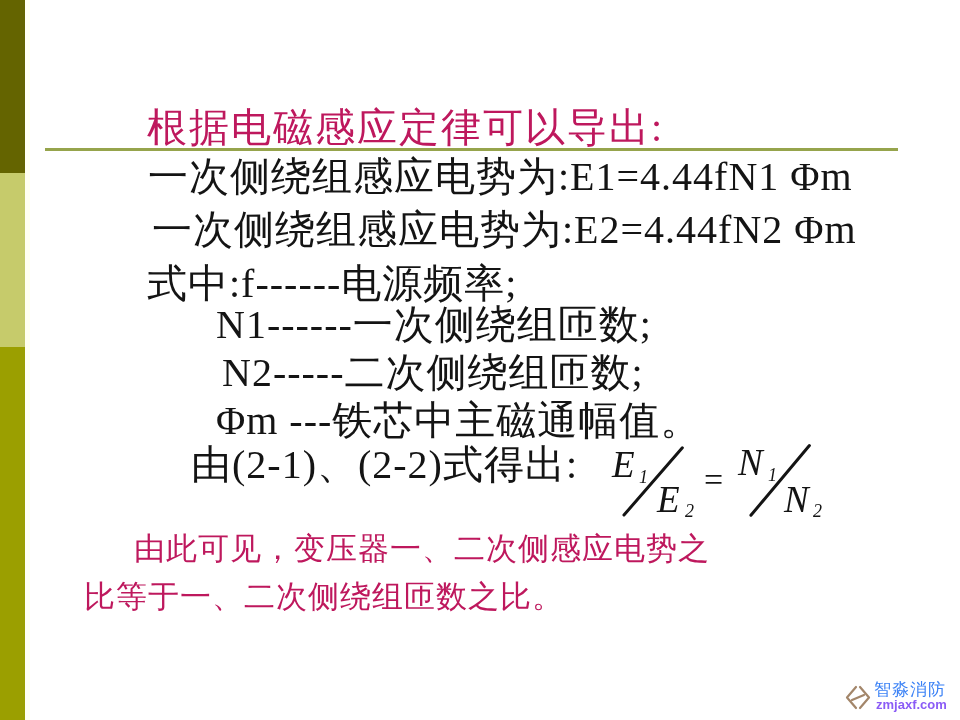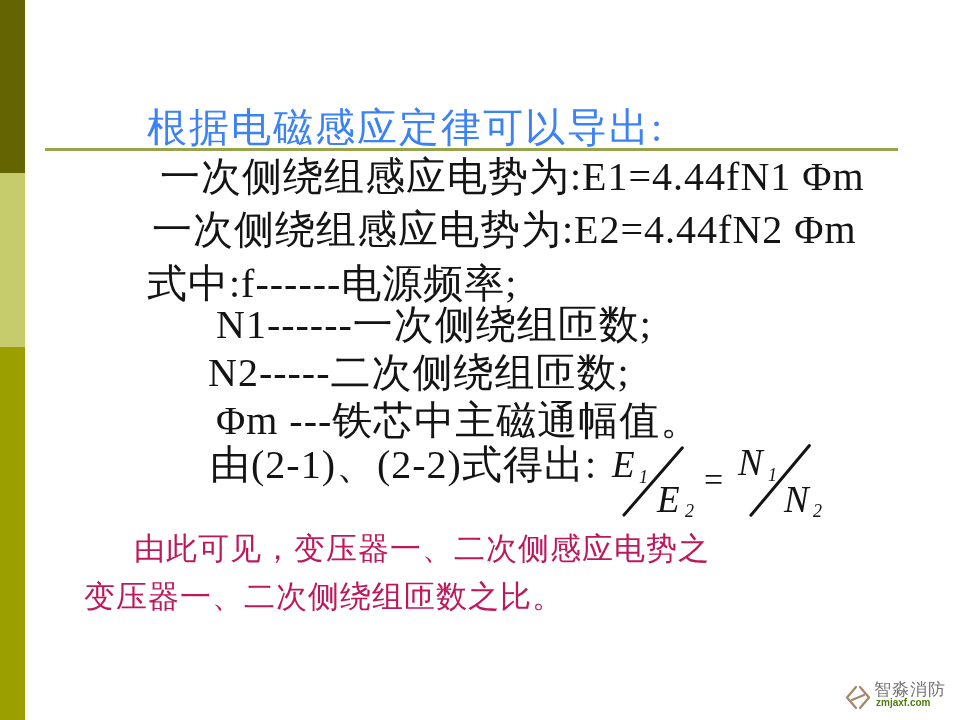--- a/index.html
+++ b/index.html
@@ -6,78 +6,78 @@
     background:#ffffff;font-family:"Liberation Serif","DejaVu Serif",serif;}
   
   .sidebar{position:absolute;left:0;top:0;width:25px;height:720px;}
   .sb-seg{position:absolute;left:0;width:25px;}
   .sb-top{top:0;height:173px;background:#646400;}
   .sb-mid{top:173px;height:174px;background:#c6cb6b;}
   .sb-bot{top:347px;height:373px;background:#9b9f00;}
   .sb-halo{position:absolute;left:25px;top:0;width:5px;height:720px;background:#fffff2;}
   
   .title{position:absolute;left:147px;top:100px;font-size:40px;letter-spacing:2px;
-    color:#3b82f6;white-space:nowrap;}
+    color:#be185d;white-space:nowrap;}
   .underline{position:absolute;left:45px;top:148px;width:853px;height:3px;
     background:#96a44c;}
   .bl{position:absolute;font-size:40px;letter-spacing:1px;color:#141414;
     white-space:nowrap;line-height:1.1;}
   .para{position:absolute;font-size:31px;letter-spacing:1px;color:#be185d;
     white-space:nowrap;line-height:1.1;}
   
   .formula{position:absolute;left:605px;top:440px;width:240px;height:82px;}
   .fv{position:absolute;font-style:italic;font-size:37px;color:#141414;line-height:1;}
   .fs{position:absolute;font-style:italic;font-size:18px;color:#141414;line-height:1;}
   .feq{position:absolute;font-size:34px;color:#141414;line-height:1;}
   .slash{position:absolute;height:2.6px;background:#141414;border-radius:2px;}
   
   .logo{position:absolute;left:843px;top:677px;width:115px;height:40px;}
   .logo-icon{position:absolute;left:2px;top:8px;}
   .logo-brand{position:absolute;left:31px;top:1px;font-size:17px;letter-spacing:1px;
-    color:#737373;font-family:Liberation Serif, serif;white-space:nowrap;text-align:right;}
-  .logo-domain{position:absolute;left:33px;top:20px;font-size:10px;font-weight:bold;
-    color:#4d7c0f;font-family:"Liberation Sans","DejaVu Sans",sans-serif;white-space:nowrap;}
+    color:#3b82f6;font-family:Liberation Serif, serif;white-space:nowrap;text-align:right;}
+  .logo-domain{position:absolute;left:33px;top:20px;font-size:13px;font-weight:bold;
+    color:#8b5cf6;font-family:"Liberation Sans","DejaVu Sans",sans-serif;white-space:nowrap;}
 </style>
 </head>
 <body>
 
 <div class="sidebar">
   <div class="sb-seg sb-top"></div>
   <div class="sb-seg sb-mid"></div>
   <div class="sb-seg sb-bot"></div>
 </div>
 <div class="sb-halo"></div>
 
 <div class="title">根据电磁感应定律可以导出:</div>
 <div class="underline"></div>
 
-<div class="bl" style="left:160px;top:155px">一次侧绕组感应电势为:E1=4.44fN1 Φm</div>
+<div class="bl" style="left:148px;top:155px">一次侧绕组感应电势为:E1=4.44fN1 Φm</div>
 <div class="bl" style="left:152px;top:208px">一次侧绕组感应电势为:E2=4.44fN2 Φm</div>
 <div class="bl" style="left:147px;top:262px">式中:f------电源频率;</div>
 <div class="bl" style="left:216px;top:303px">N1------一次侧绕组匝数;</div>
-<div class="bl" style="left:208px;top:351px">N2-----二次侧绕组匝数;</div>
+<div class="bl" style="left:222px;top:351px">N2-----二次侧绕组匝数;</div>
 <div class="bl" style="left:216px;top:399px">Φm ---铁芯中主磁通幅值。</div>
-<div class="bl" style="left:210px;top:443px">由(2-1)、(2-2)式得出:</div>
+<div class="bl" style="left:191px;top:443px">由(2-1)、(2-2)式得出:</div>
 
 <div class="formula">
   <span class="fv" style="left:7px;top:6px">E</span>
   <span class="fs" style="left:34px;top:28px">1</span>
   <div class="slash" style="left:2px;top:40px;width:92px;transform:rotate(-49deg)"></div>
   <span class="fv" style="left:52px;top:41px">E</span>
   <span class="fs" style="left:80px;top:62px">2</span>
   <span class="feq" style="left:99px;top:23px">=</span>
   <span class="fv" style="left:133px;top:4px">N</span>
   <span class="fs" style="left:163px;top:26px">1</span>
   <div class="slash" style="left:128px;top:39px;width:94px;transform:rotate(-50deg)"></div>
   <span class="fv" style="left:179px;top:41px">N</span>
   <span class="fs" style="left:208px;top:62px">2</span>
 </div>
 
 <div class="para" style="left:134px;top:532px">由此可见，变压器一、二次侧感应电势之</div>
-<div class="para" style="left:84px;top:580px">变压器一、二次侧绕组匝数之比。</div>
+<div class="para" style="left:84px;top:580px">比等于一、二次侧绕组匝数之比。</div>
 
 <div class="logo">
   <span class="logo-icon">
     <svg width="26" height="25" viewBox="0 0 26 25">
       <g stroke="#a3866a" stroke-width="2.2" fill="none" stroke-linecap="round" stroke-linejoin="round">
         <path d="M11 2 L2 12.5 L11 23"></path>
         <path d="M15 2 L24 12.5 L15 23"></path>
         <path d="M7 15 L19 10"></path>
       </g>
     </svg>

